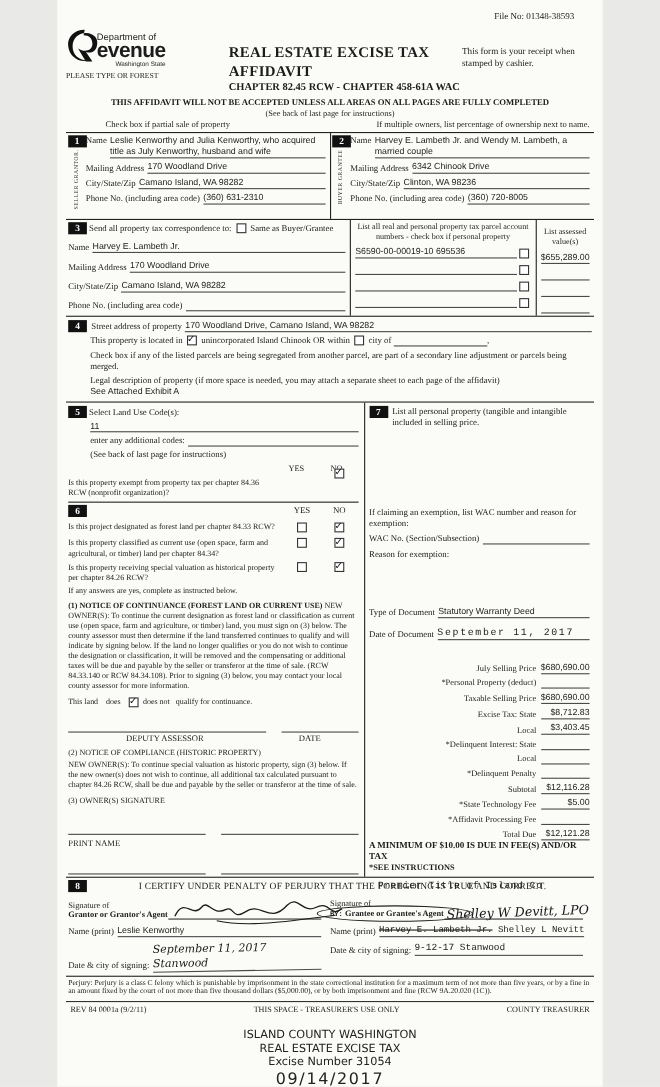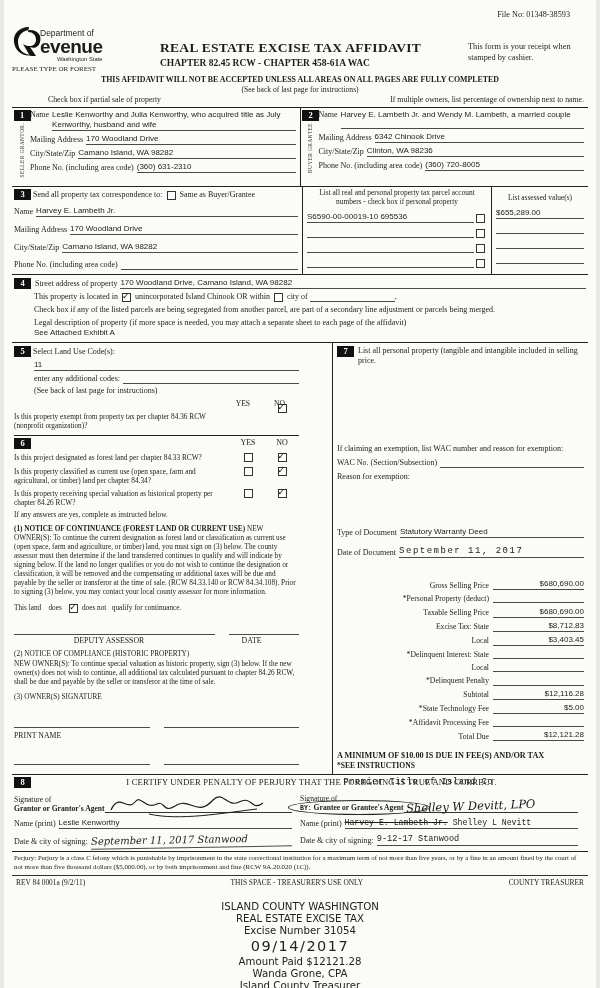--- a/index.html
+++ b/index.html
@@ -1,17 +1,17 @@
 <!DOCTYPE html>
 <html><head>
 <meta charset="utf-8">
 <style>
   html,body{margin:0;padding:0;background:#e9e9e7;}
   .page{
-    width:592px;height:988px;margin:0 auto;background:#fbfbf8;color:#1c1c1c;
+    width:496px;height:988px;margin:0 auto;background:#fbfbf8;color:#1c1c1c;
     font-family:"Liberation Serif",serif;font-size:8px;line-height:1.25;
     position:relative;overflow:hidden;box-sizing:border-box;padding:10px 8px 0 8px;
   }
   .sans{font-family:"Liberation Sans",sans-serif;}
   .mono{font-family:"Liberation Mono",monospace;}
   .hand{font-family:"DejaVu Serif",serif;font-style:italic;}
   .b{font-weight:bold;}
   .c{}
   
   .fileno{text-align:right;font-size:8.2px;padding-right:18px;height:14px;}
@@ -59,21 +59,21 @@
   .sec3-right{flex:1;padding:2px 4px;box-sizing:border-box;}
   .parcelrow{display:flex;align-items:flex-end;margin-top:5px;}
   .parcelrow .fill{flex:1;}
   .assessrow{margin-top:5px;}
   .ph{font-size:7.4px;text-align:center;line-height:1.2;}
   
   .sec4{border-bottom:1.5px solid #222;padding:3px 2px 4px 2px;}
   .sec4 p{margin:3px 0 0 20px;}
   .inlinefill{display:inline-block;border-bottom:1px solid #4a4a4a;min-width:85px;height:9px;vertical-align:bottom;}
   
-  .sec567{display:flex;border-bottom:1.5px solid #222;height:432px;box-sizing:border-box;gap:28px;}
+  .sec567{display:flex;border-bottom:1.5px solid #222;height:432px;box-sizing:border-box;}
   .col-l{width:292px;box-sizing:border-box;padding:3px 5px 3px 2px;display:flex;flex-direction:column;}
   .col-r{flex:1;border-left:1px solid #222;box-sizing:border-box;padding:3px 4px;display:flex;flex-direction:column;}
   .yn{display:flex;justify-content:flex-end;gap:24px;padding-right:14px;font-size:7.6px;margin-top:3px;}
   .qrow{display:flex;margin-top:4px;}
   .qrow .q{flex:1;font-size:7.3px;padding-right:4px;}
   .qrow .cbc{width:34px;text-align:center;flex:0 0 auto;}
   .para{font-size:7.25px;margin-top:4px;text-align:left;}
   .sigline2{display:flex;gap:14px;margin-top:12px;}
   .sigline2 .fill{flex:1;}
   .asr{display:flex;font-size:7.8px;margin-top:1px;}
@@ -355,21 +355,21 @@
       <div class="frow">
         <span class="lbl">Type of Document</span>
         <span class="fill sans">Statutory Warranty Deed</span>
       </div>
       <div class="frow" style="margin-top:8px;">
         <span class="lbl">Date of Document</span>
         <span class="fill mono" style="letter-spacing:1.5px;font-size:9px;">September 11, 2017</span>
       </div>
       <div style="height:18px;"></div>
       <div class="trow">
-          <span class="tlbl">Gross Selling Price</span>
+          <span class="tlbl">July Selling Price</span>
           <span class="tval">$680,690.00</span>
         </div>
       <div class="trow">
           <span class="tlbl">*Personal Property (deduct)</span>
           <span class="tval"></span>
         </div>
       <div class="trow">
           <span class="tlbl">Taxable Selling Price</span>
           <span class="tval">$680,690.00</span>
         </div>

